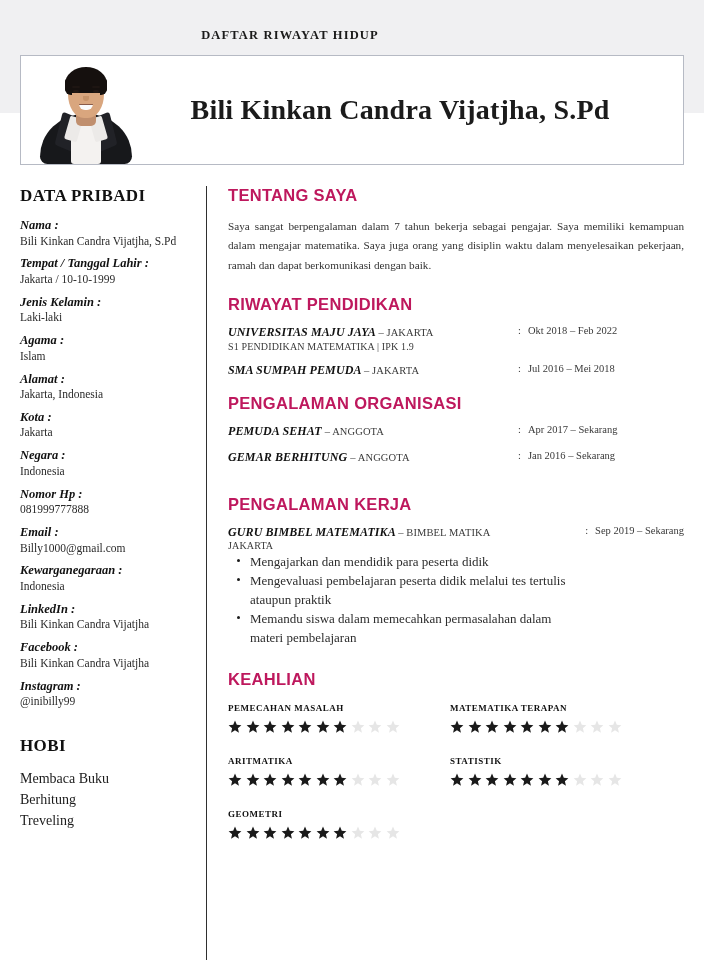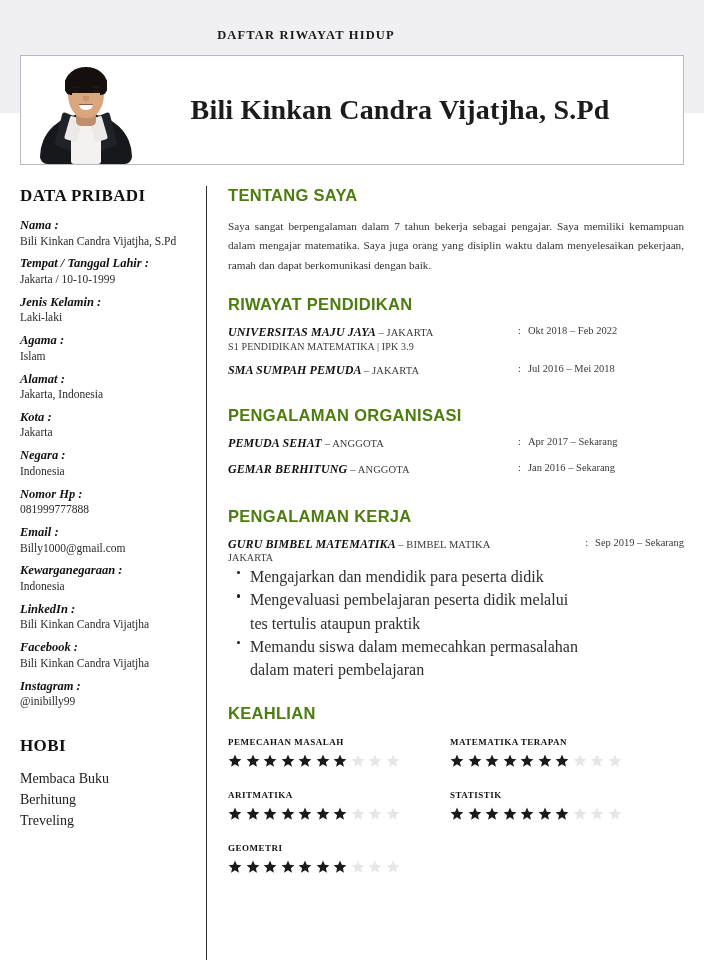--- a/index.html
+++ b/index.html
@@ -29,21 +29,20 @@
   .doc-title {
     position: absolute;
     left: 0; top: 28px;
     width: 580px;
     text-align: center;
     font-family: "Liberation Serif", "DejaVu Serif", serif;
     font-weight: bold;
     font-size: 12.5px;
     letter-spacing: 1.15px;
     color: #1a1a1a;
-    margin-left: 16px;
   }
 
   
   .header-card {
     position: absolute;
     left: 20px; top: 55px;
     width: 664px;
     height: 110px;
     background: #ffffff;
     border: 1px solid #b6bac4;
@@ -256,21 +255,21 @@
     line-height: 1.5;
     color: #1b1b1b;
   }
 
   
   .sec-heading {
     font-family: "Liberation Sans", "DejaVu Sans", sans-serif;
     font-weight: bold;
     font-size: 16.5px;
     letter-spacing: 0.3px;
-    color: #4d7c0f;
+    color: #be185d;
   }
 
   .about-text {
     font-size: 11.2px;
     line-height: 1.72;
     color: #333;
     text-align: justify;
     margin-top: 12px;
     margin-bottom: 20px;
   }
@@ -307,32 +306,32 @@
     font-size: 10px;
     color: #3a3a3a;
     letter-spacing: 0.15px;
     margin-top: 1px;
   }
   .entry-place2 {
     font-size: 10px;
     color: #3a3a3a;
     letter-spacing: 0.15px;
   }
-  .sec-gap-2 { margin-top: 28px; }
+  .sec-gap-2 { margin-top: 16px; }
   .sec-gap-3 { margin-top: 30px; }
   .sec-gap-4 { margin-top: 22px; }
 
   .duties {
     list-style: none;
     margin-top: 2px;
   }
   .duties li {
     position: relative;
     padding-left: 22px;
-    font-size: 16px;
+    font-size: 13px;
     line-height: 1.46;
     color: #2d2d2d;
   }
   .duties li::before {
     content: "";
     position: absolute;
     left: 9px; top: 6px;
     width: 3.4px; height: 3.4px;
     border-radius: 50%;
     background: #1b1b1b;
@@ -467,21 +466,21 @@
   <div class="right-col">
 
     <div class="sec-heading">TENTANG SAYA</div>
     <div class="about-text">Saya sangat berpengalaman dalam 7 tahun bekerja sebagai pengajar. Saya memiliki kemampuan dalam mengajar matematika. Saya juga orang yang disiplin waktu dalam menyelesaikan pekerjaan, ramah dan dapat berkomunikasi dengan baik.</div>
 
     <div class="sec-heading">RIWAYAT PENDIDIKAN</div>
     <div id="edu-host">
         <div class="entry">
           <div class="entry-main">
             <div class="entry-title">UNIVERSITAS MAJU JAYA <span class="entry-sub">– JAKARTA</span></div>
-            <div class="entry-detail">S1 PENDIDIKAN MATEMATIKA | IPK 3.9</div>
+            <div class="entry-detail">S1 PENDIDIKAN MATEMATIKA | IPK 1.9</div>
           </div>
           <div class="entry-date"><span class="colon">:</span>Okt 2018 – Feb 2022</div>
         </div>
         <div class="entry">
           <div class="entry-main">
             <div class="entry-title">SMA SUMPAH PEMUDA <span class="entry-sub">– JAKARTA</span></div>
           </div>
           <div class="entry-date"><span class="colon">:</span>Jul 2016 – Mei 2018</div>
         </div>
       </div>

